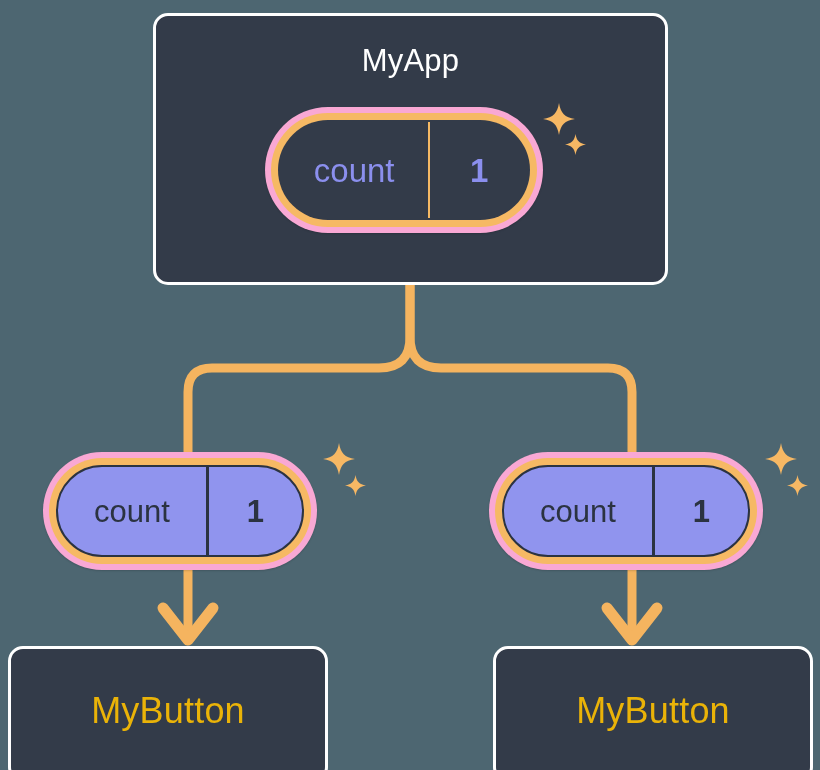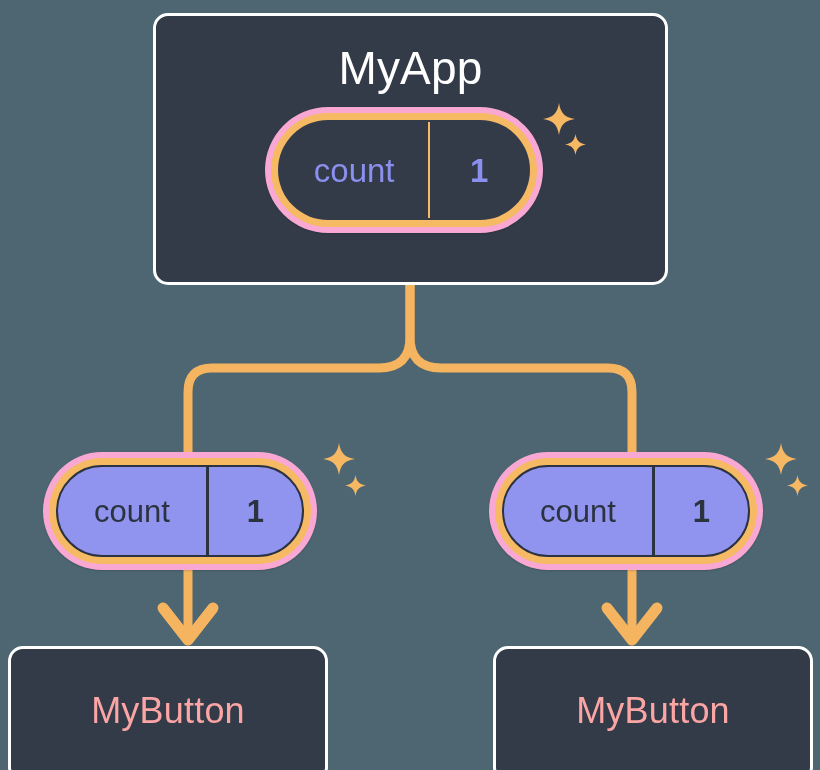--- a/index.html
+++ b/index.html
@@ -46,21 +46,21 @@
     width: 515px;
     height: 272px;
   }
   .card-title {
     position: absolute;
     left: 0;
     right: 0;
     top: 29px;
     text-align: center;
     color: #ffffff;
-    font-size: 46px;
+    font-size: 31px;
     font-weight: 400;
     letter-spacing: 0.2px;
     line-height: 1;
   }
 
   .button-card {
     position: absolute;
     box-sizing: border-box;
     background: #333b49;
     border: 3px solid #ffffff;
@@ -76,21 +76,21 @@
     width: 320px;
     height: 136px;
   }
   #mybutton-right {
     left: 493px;
     top: 646px;
     width: 320px;
     height: 136px;
   }
   .button-label {
-    color: #fca5a5;
+    color: #eab308;
     font-size: 36px;
     font-weight: 400;
     letter-spacing: 0.2px;
     margin-top: -6px;
   }
 
   
   .pill-wrap {
     position: absolute;
     z-index: 4;

